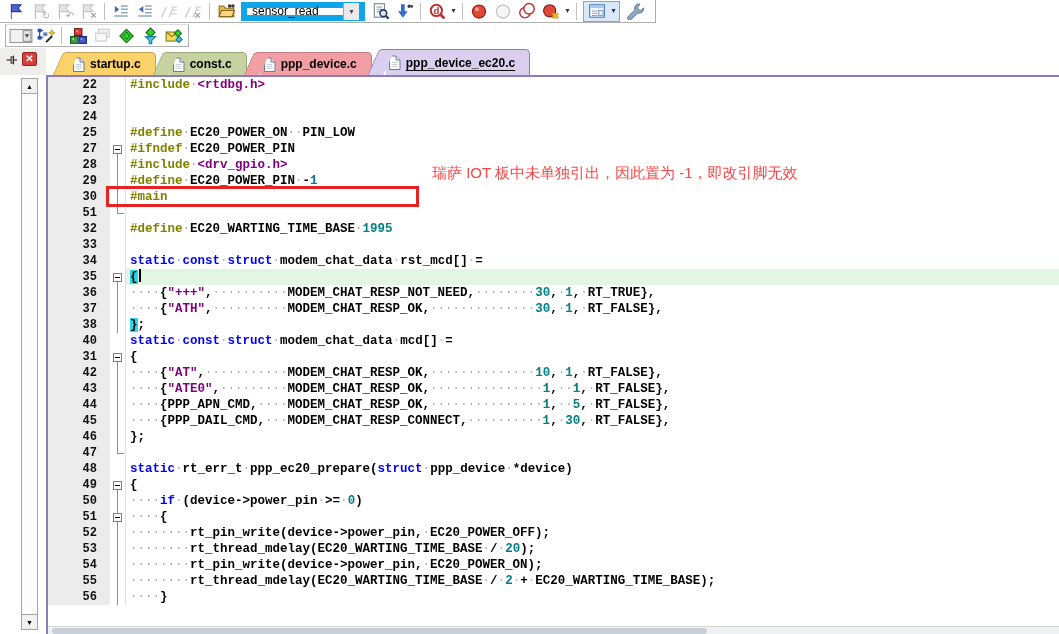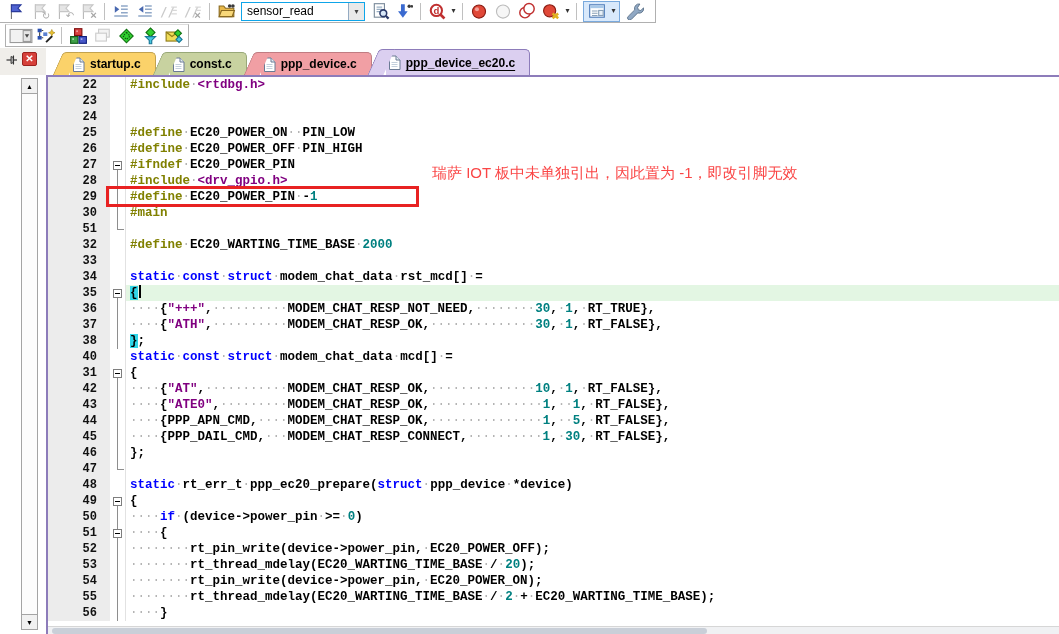--- a/index.html
+++ b/index.html
@@ -14,21 +14,21 @@
   .tb2{position:absolute;left:5px;top:24px;width:184px;height:23px;background:#fff;
        border:1px solid #b0b0b0;border-top:1px solid #dcdcdc;
        display:flex;align-items:center;padding-left:3px;}
   .ti{width:24px;height:20px;display:flex;align-items:center;justify-content:center;flex:none;}
   .ti svg{display:block;}
   .ti.dis{filter:grayscale(1);opacity:.5;}
   .sep{width:1px;height:17px;background:#c0c0c0;margin:0 4px;flex:none;}
   .dd{font-size:8px;color:#333;width:9px;text-align:center;flex:none;line-height:20px;}
   .hlbox{display:flex;align-items:center;background:#d9e9fb;border:1px solid #79a9dd;
          height:21px;padding:0 1px;margin:0 2px;}
-  .combo{width:124px;height:19px;border:1px solid #0ea5e9;background:#fff;display:flex;
+  .combo{width:124px;height:19px;border:6px solid #0ea5e9;background:#fff;display:flex;
          align-items:center;margin:0 3px;flex:none;}
   .combo .cval{flex:1;font-size:12px;padding-left:5px;color:#000;white-space:nowrap;overflow:hidden;}
   .combo .cbtn{width:16px;height:17px;background:#e9e9e9;border-left:1px solid #94aac2;
          display:flex;align-items:center;justify-content:center;font-size:8px;color:#444;}
 
   
   .tabbar{position:absolute;left:0;top:48px;width:1059px;height:27px;background:#fff;}
   .dockhead{position:absolute;left:0;top:0;width:46px;height:27px;background:#f0eeea;}
   .pinbtn{position:absolute;left:4px;top:4px;width:15px;height:15px;display:flex;
           align-items:center;justify-content:center;}
@@ -365,27 +365,26 @@
   </div>
 
   <div class="editor" id="editor" style="--pp: #808000; --inc: #800080; --str: #800080; --kw: #0000ff; --num: #008080; --curline: #e3f6e3; --bracehl: #30d5e8; --boxred: #e82222; --annored: #fa4646; --gutterbg: #ececec; --accent: #8d7cba;">
     <div class="rows" id="rows">
       <div class="redbox"></div>
       <div class="anno">瑞萨 IOT 板中未单独引出，因此置为 -1，即改引脚无效</div>
     <div class="row"><span class="gut">22</span><span class="fold"></span><span class="code"><span class="tk-pp">#include</span><span class="tk-ws">·</span><span class="tk-inc">&lt;rtdbg.h&gt;</span></span></div>
         <div class="row"><span class="gut">23</span><span class="fold"></span><span class="code"></span></div>
         <div class="row"><span class="gut">24</span><span class="fold"></span><span class="code"></span></div>
         <div class="row"><span class="gut">25</span><span class="fold"></span><span class="code"><span class="tk-pp">#define</span><span class="tk-ws">·</span><span class="tk-t">EC20_POWER_ON</span><span class="tk-ws">··</span><span class="tk-t">PIN_LOW</span></span></div>
-        <div class="row"><span class="gut">26</span><span class="fold"></span><span class="code"><span class="tk-pp">#define</span><span class="tk-ws">·</span><span class="tk-t">EC20_POWER_OFF</span><span class="tk-ws">·</span><span class="tk-t">PIN_HIGH</span></span></div>
         <div class="row"><span class="gut">27</span><span class="fold"><i class="fbox"></i><i class="fvl" style="top: 13px; bottom: 0px;"></i></span><span class="code"><span class="tk-pp">#ifndef</span><span class="tk-ws">·</span><span class="tk-t">EC20_POWER_PIN</span></span></div>
         <div class="row"><span class="gut">28</span><span class="fold"><i class="fvl" style="top: 0px; bottom: 0px;"></i></span><span class="code"><span class="tk-pp">#include</span><span class="tk-ws">·</span><span class="tk-inc">&lt;drv_gpio.h&gt;</span></span></div>
         <div class="row"><span class="gut">29</span><span class="fold"><i class="fvl" style="top: 0px; bottom: 0px;"></i></span><span class="code"><span class="tk-pp">#define</span><span class="tk-ws">·</span><span class="tk-t">EC20_POWER_PIN</span><span class="tk-ws">·</span><span class="tk-t">-</span><span class="tk-num">1</span></span></div>
         <div class="row"><span class="gut">30</span><span class="fold"><i class="fvl" style="top: 0px; bottom: 0px;"></i></span><span class="code"><span class="tk-pp">#main</span></span></div>
         <div class="row"><span class="gut">51</span><span class="fold"><i class="fvl" style="top: 0px; height: 8px;"></i><i class="fhl"></i></span><span class="code"></span></div>
-        <div class="row"><span class="gut">32</span><span class="fold"></span><span class="code"><span class="tk-pp">#define</span><span class="tk-ws">·</span><span class="tk-t">EC20_WARTING_TIME_BASE</span><span class="tk-ws">·</span><span class="tk-num">2000</span></span></div>
+        <div class="row"><span class="gut">32</span><span class="fold"></span><span class="code"><span class="tk-pp">#define</span><span class="tk-ws">·</span><span class="tk-t">EC20_WARTING_TIME_BASE</span><span class="tk-ws">·</span><span class="tk-num">1995</span></span></div>
         <div class="row"><span class="gut">33</span><span class="fold"></span><span class="code"></span></div>
         <div class="row"><span class="gut">34</span><span class="fold"></span><span class="code"><span class="tk-kw">static</span><span class="tk-ws">·</span><span class="tk-kw">const</span><span class="tk-ws">·</span><span class="tk-kw">struct</span><span class="tk-ws">·</span><span class="tk-t">modem_chat_data</span><span class="tk-ws">·</span><span class="tk-t">rst_mcd[]</span><span class="tk-ws">·</span><span class="tk-t">=</span></span></div>
         <div class="row cur"><span class="gut">35</span><span class="fold"><i class="fbox"></i><i class="fvl" style="top: 13px; bottom: 0px;"></i></span><span class="code"><span class="tk-br">{</span><span class="caret"></span></span></div>
         <div class="row"><span class="gut">36</span><span class="fold"><i class="fvl" style="top: 0px; bottom: 0px;"></i></span><span class="code"><span class="tk-ws">····</span><span class="tk-t">{</span><span class="tk-str">"+++"</span><span class="tk-t">,</span><span class="tk-ws">··········</span><span class="tk-t">MODEM_CHAT_RESP_NOT_NEED,</span><span class="tk-ws">········</span><span class="tk-num">30</span><span class="tk-t">,</span><span class="tk-ws">·</span><span class="tk-num">1</span><span class="tk-t">,</span><span class="tk-ws">·</span><span class="tk-t">RT_TRUE},</span></span></div>
         <div class="row"><span class="gut">37</span><span class="fold"><i class="fvl" style="top: 0px; bottom: 0px;"></i></span><span class="code"><span class="tk-ws">····</span><span class="tk-t">{</span><span class="tk-str">"ATH"</span><span class="tk-t">,</span><span class="tk-ws">··········</span><span class="tk-t">MODEM_CHAT_RESP_OK,</span><span class="tk-ws">··············</span><span class="tk-num">30</span><span class="tk-t">,</span><span class="tk-ws">·</span><span class="tk-num">1</span><span class="tk-t">,</span><span class="tk-ws">·</span><span class="tk-t">RT_FALSE},</span></span></div>
         <div class="row"><span class="gut">38</span><span class="fold"><i class="fvl" style="top: 0px; bottom: 0px;"></i></span><span class="code"><span class="tk-br">}</span><span class="tk-t">;</span></span></div>
         <div class="row"><span class="gut">40</span><span class="fold"></span><span class="code"><span class="tk-kw">static</span><span class="tk-ws">·</span><span class="tk-kw">const</span><span class="tk-ws">·</span><span class="tk-kw">struct</span><span class="tk-ws">·</span><span class="tk-t">modem_chat_data</span><span class="tk-ws">·</span><span class="tk-t">mcd[]</span><span class="tk-ws">·</span><span class="tk-t">=</span></span></div>
         <div class="row"><span class="gut">31</span><span class="fold"><i class="fbox"></i><i class="fvl" style="top: 13px; bottom: 0px;"></i></span><span class="code"><span class="tk-t">{</span></span></div>
         <div class="row"><span class="gut">42</span><span class="fold"><i class="fvl" style="top: 0px; bottom: 0px;"></i></span><span class="code"><span class="tk-ws">····</span><span class="tk-t">{</span><span class="tk-str">"AT"</span><span class="tk-t">,</span><span class="tk-ws">···········</span><span class="tk-t">MODEM_CHAT_RESP_OK,</span><span class="tk-ws">··············</span><span class="tk-num">10</span><span class="tk-t">,</span><span class="tk-ws">·</span><span class="tk-num">1</span><span class="tk-t">,</span><span class="tk-ws">·</span><span class="tk-t">RT_FALSE},</span></span></div>
         <div class="row"><span class="gut">43</span><span class="fold"><i class="fvl" style="top: 0px; bottom: 0px;"></i></span><span class="code"><span class="tk-ws">····</span><span class="tk-t">{</span><span class="tk-str">"ATE0"</span><span class="tk-t">,</span><span class="tk-ws">·········</span><span class="tk-t">MODEM_CHAT_RESP_OK,</span><span class="tk-ws">···············</span><span class="tk-num">1</span><span class="tk-t">,</span><span class="tk-ws">··</span><span class="tk-num">1</span><span class="tk-t">,</span><span class="tk-ws">·</span><span class="tk-t">RT_FALSE},</span></span></div>

